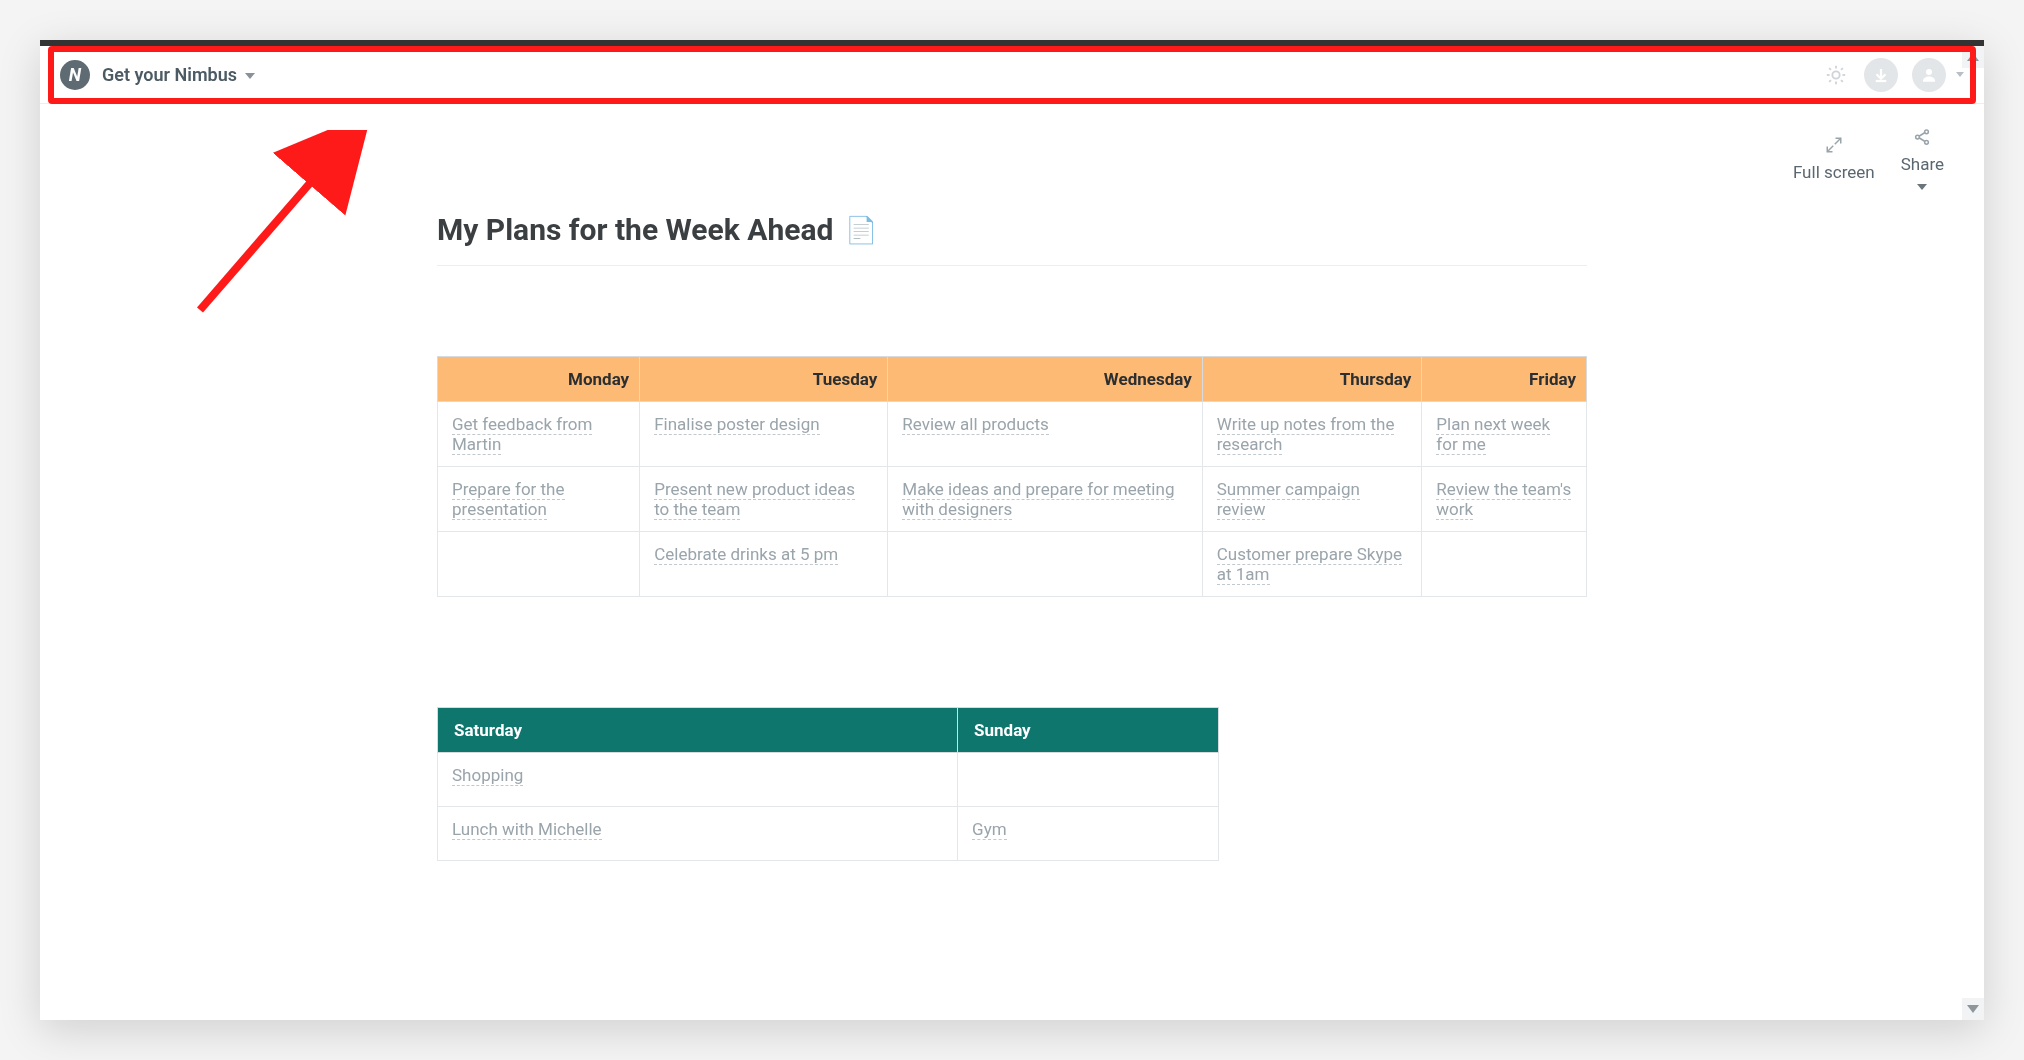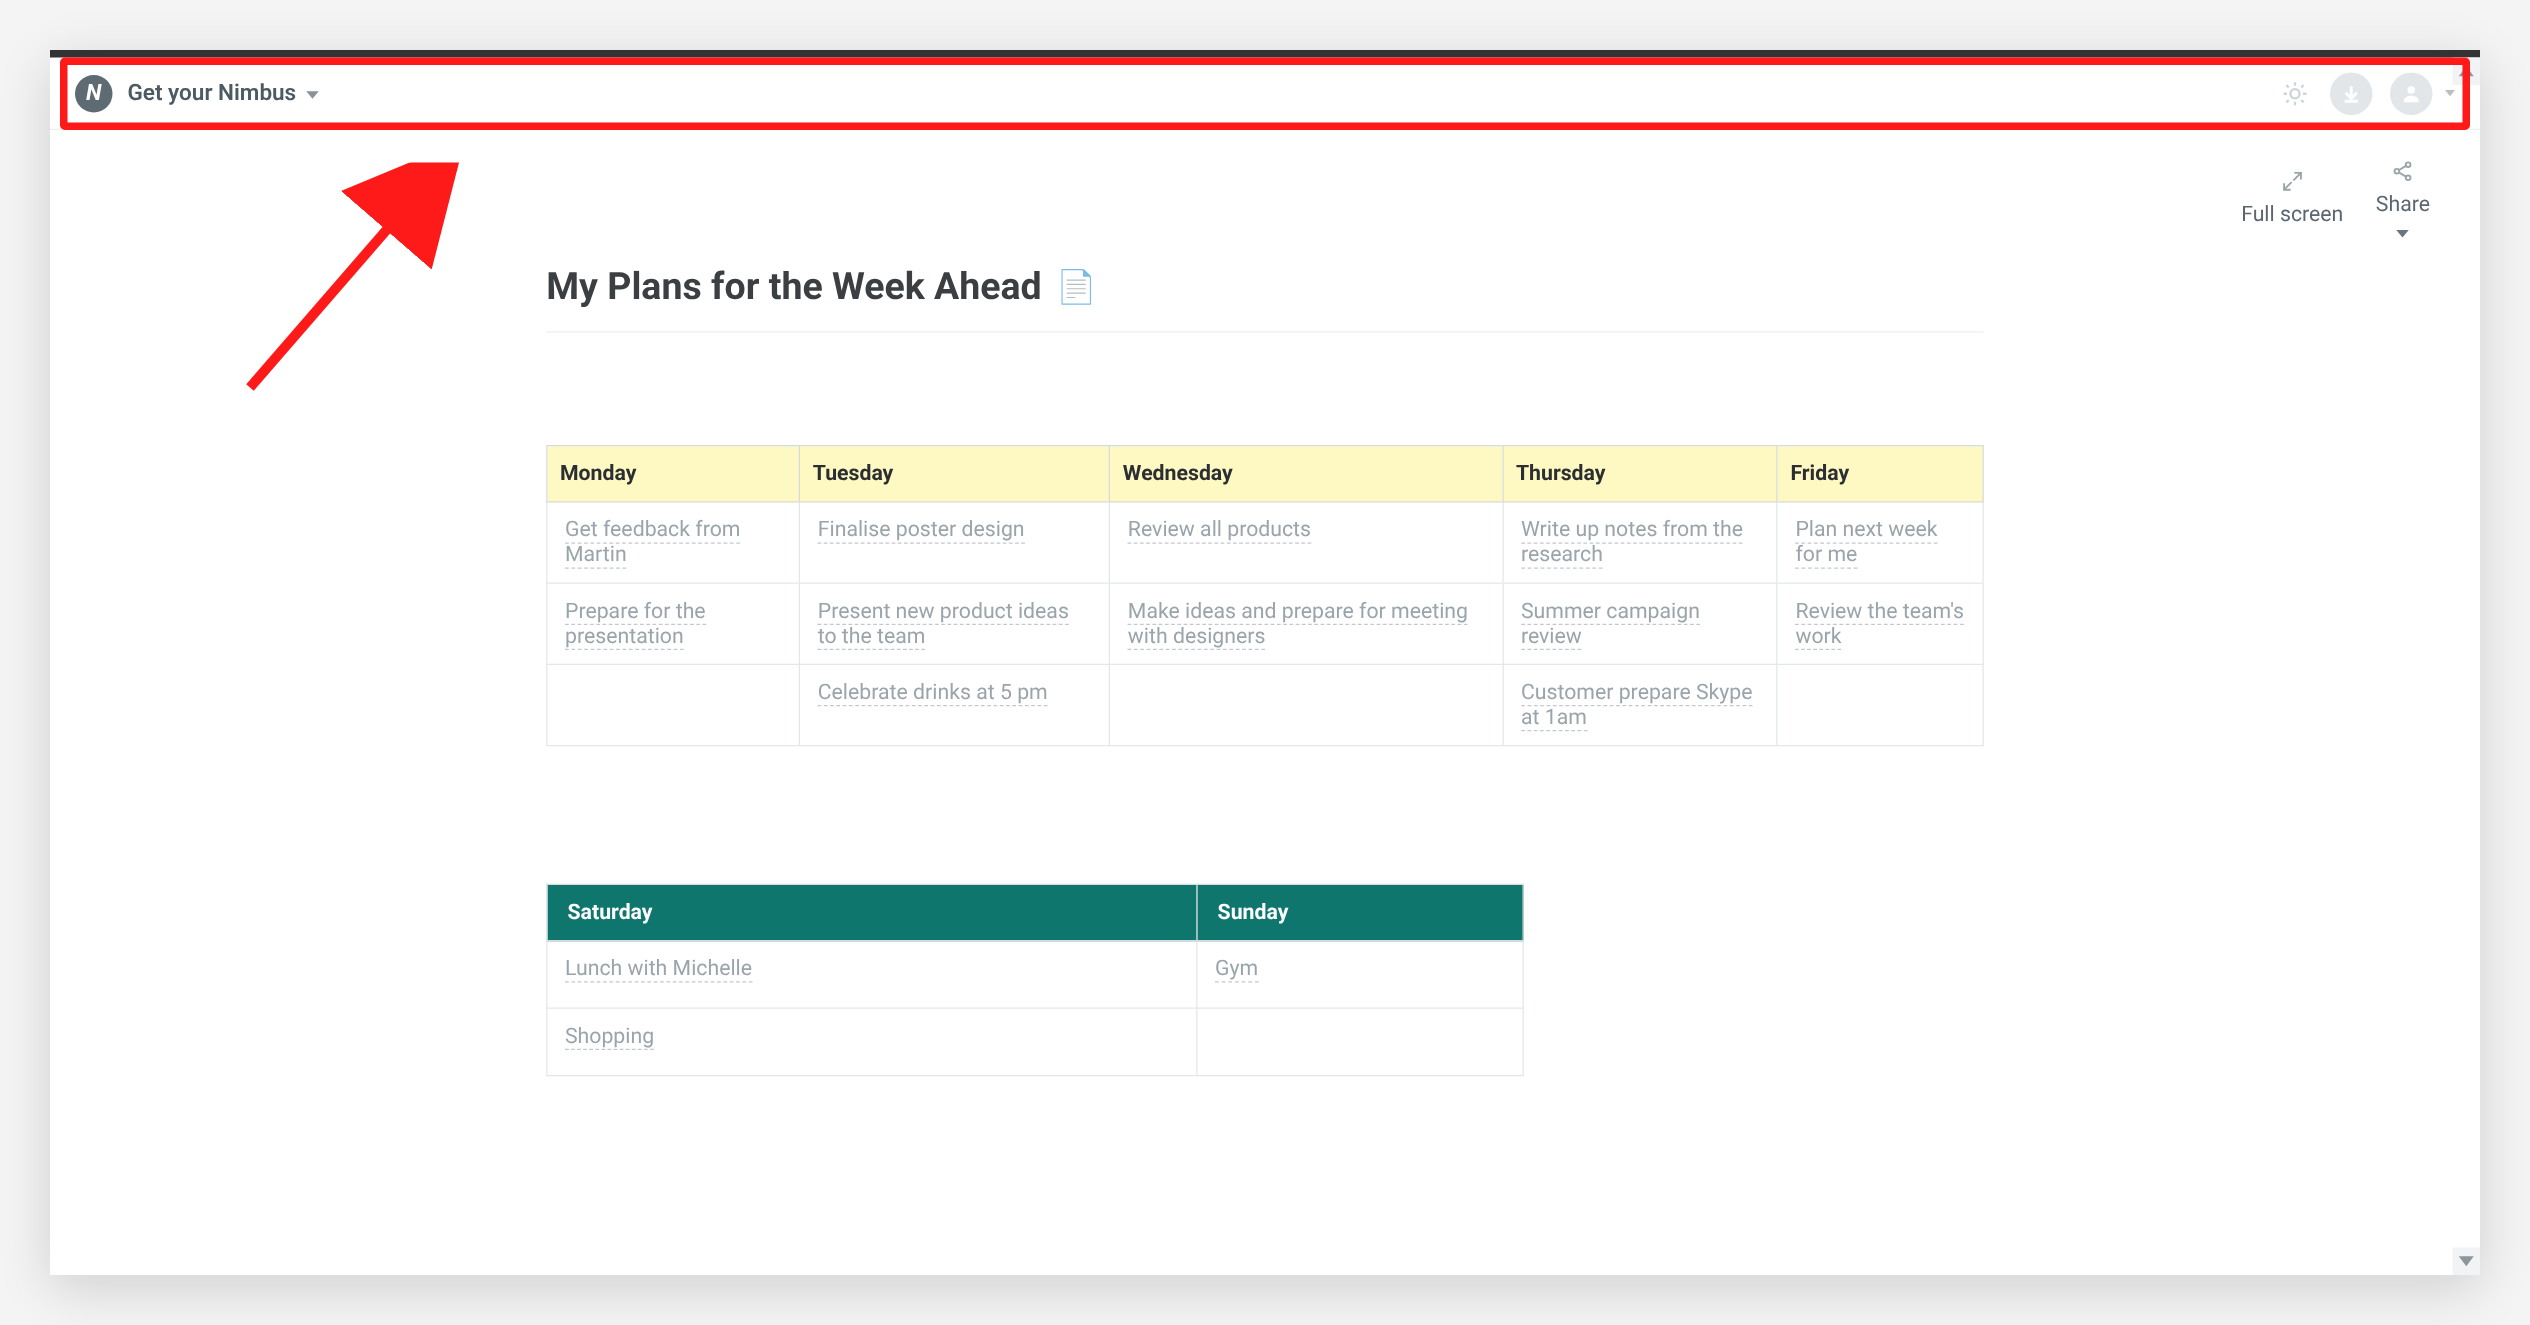--- a/index.html
+++ b/index.html
@@ -160,24 +160,24 @@
     border-collapse: collapse;
     width: 100%;
     margin-top: 90px;
     font-size: 17px;
   }
   table.plan.weekend {
     margin-top: 110px;
     width: 68%;
   }
   table.plan th {
-    background: #fef9c3;
+    background: #fdba74;
     color: #2c2f31;
     font-weight: 700;
-    text-align: left;
+    text-align: right;
     padding: 12px 10px;
     border: 1px solid #d7dbde;
   }
   table.plan.weekend th {
     background: #0f766e;
     color: #fff;
     text-align: left;
     padding: 12px 16px;
   }
   table.plan td {
@@ -336,26 +336,26 @@
 
     <table class="plan weekend">
       <thead>
           <tr id="weekend-head">
             <th>Saturday</th>
             <th>Sunday</th>
           </tr>
         </thead>
       <tbody id="weekend-body">
           <tr>
+            <td><span class="task">Shopping</span></td>
+            <td></td>
+          </tr>
+          <tr>
             <td><span class="task">Lunch with Michelle</span></td>
             <td><span class="task">Gym</span></td>
-          </tr>
-          <tr>
-            <td><span class="task">Shopping</span></td>
-            <td></td>
           </tr>
         </tbody>
     </table>
   </div>
 
   <div class="scroll-top">
       <div class="scroll-tri-up"></div>
     </div>
   <div class="scroll-bottom">
       <div class="scroll-tri-down"></div>

